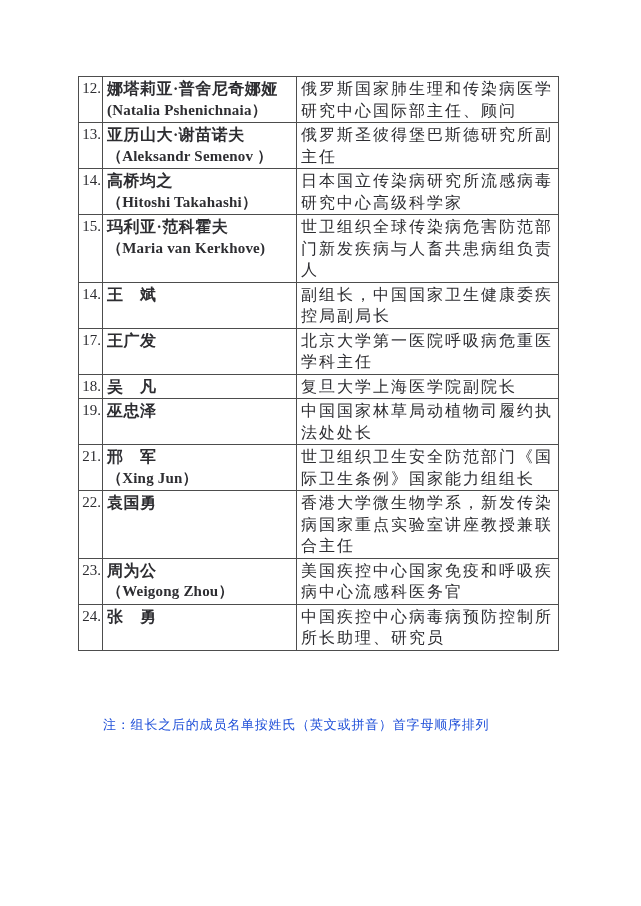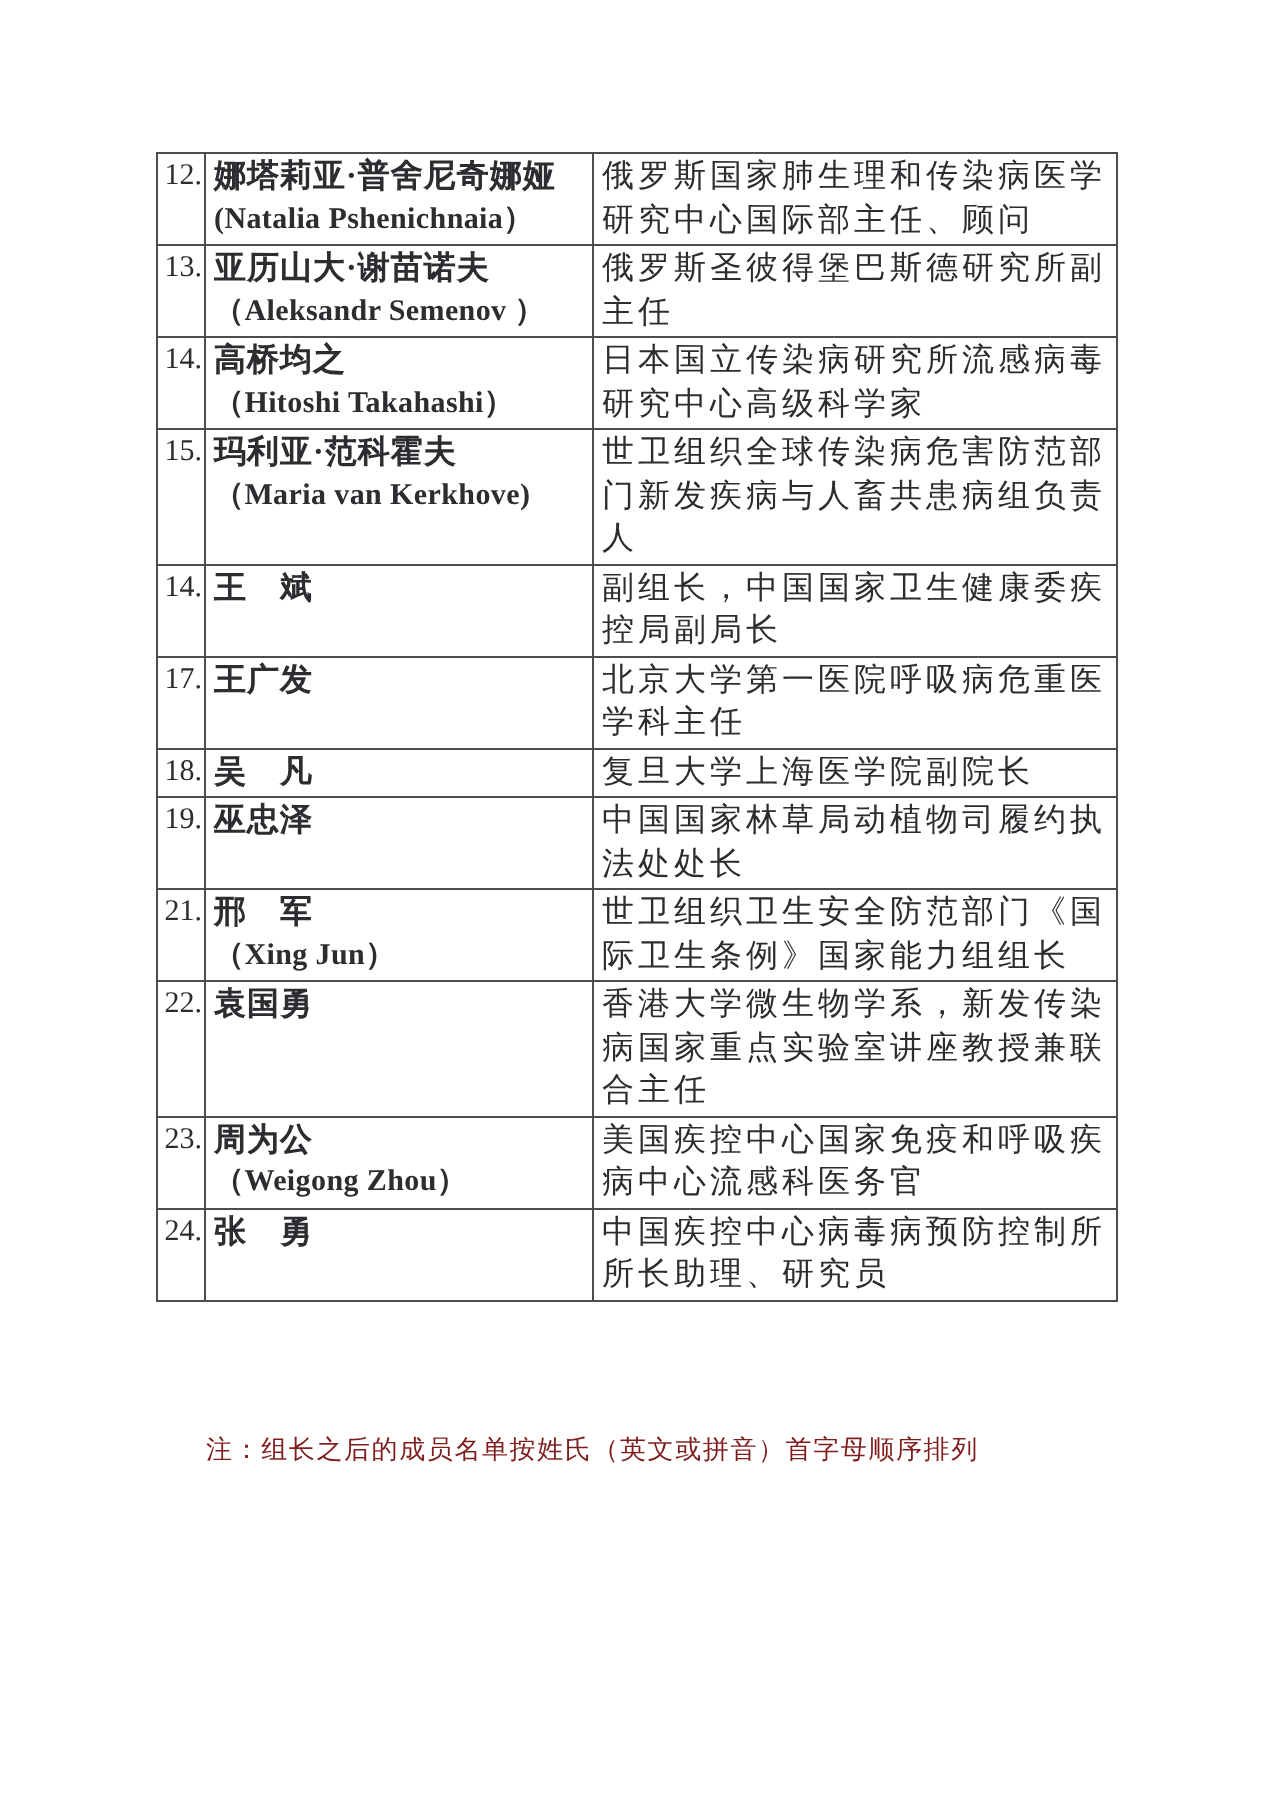--- a/index.html
+++ b/index.html
@@ -49,21 +49,21 @@
   td.cell-desc {
     letter-spacing: 2px;
     word-break: break-all;
   }
   .footnote {
     position: absolute;
     left: 103px;
     top: 716px;
     font-size: 13px;
     letter-spacing: 0.8px;
-    color: #7f1d1d;
+    color: #1d4ed8;
     white-space: nowrap;
   }
   .page-number {
     position: absolute;
     top: 824px;
     left: 0;
     width: 641px;
     text-align: center;
     font-size: 10.5px;
     color: var(--muted-color);

